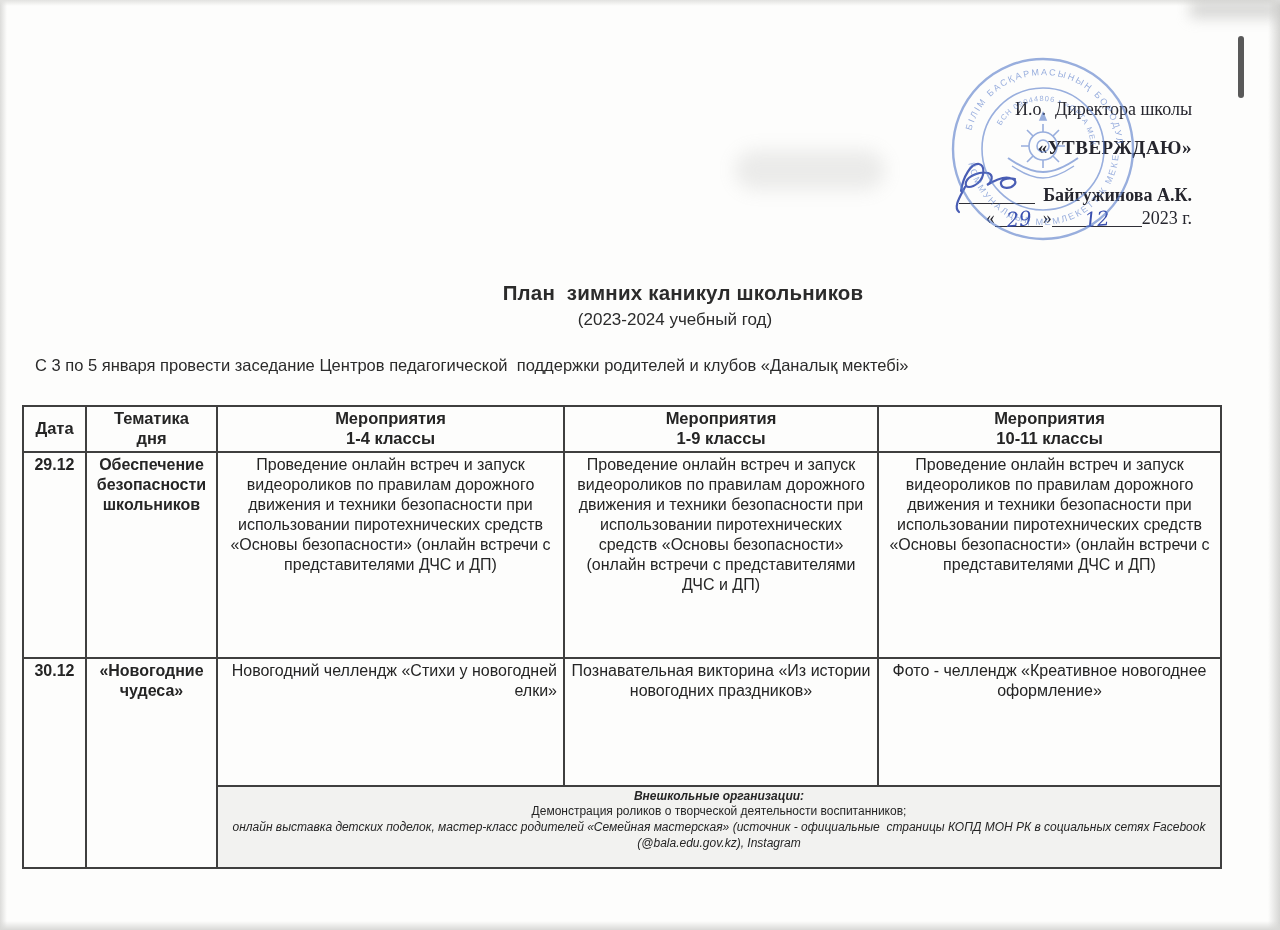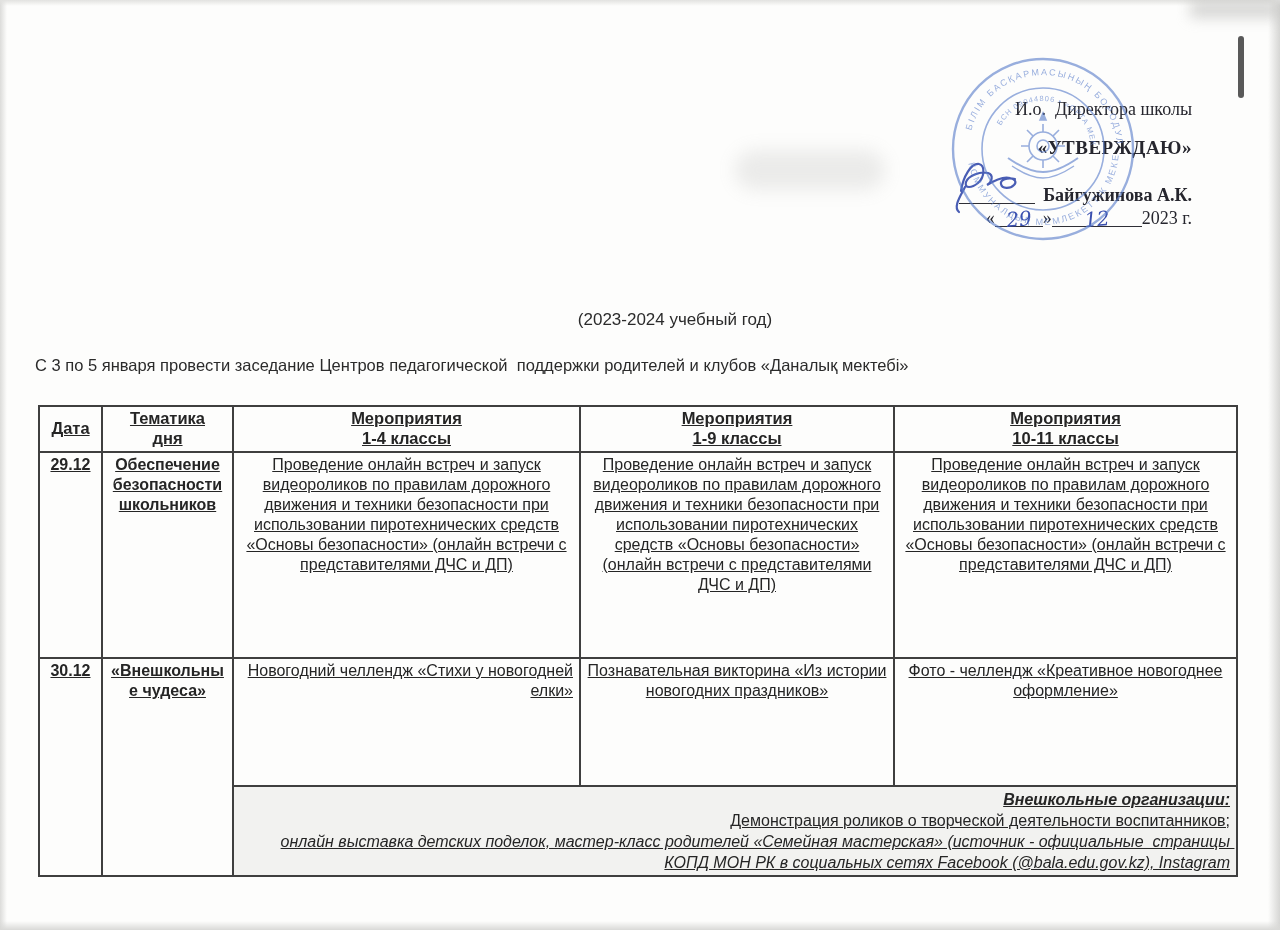--- a/index.html
+++ b/index.html
@@ -39,31 +39,31 @@
   .stamp{position:absolute;left:948px;top:54px;width:190px;height:190px;opacity:.62;pointer-events:none;z-index:3;}
 
   
   .doc-title{position:absolute;left:0;top:281px;width:100%;text-align:center;padding-left:86px;box-sizing:border-box;
     font-weight:bold;font-size:20.5px;letter-spacing:.2px;white-space:pre-wrap;}
   .doc-subtitle{position:absolute;left:0;top:310px;width:100%;text-align:center;padding-left:70px;box-sizing:border-box;
     font-size:17px;}
   .doc-intro{position:absolute;left:35px;top:356px;width:1120px;font-size:16.5px;white-space:pre-wrap;}
 
   
-  table.plan{position:absolute;left:38px;top:405px;border-collapse:collapse;table-layout:fixed;
-    font-size:16px;line-height:1.25;color:#252525;text-decoration:underline;}
+  table.plan{position:absolute;left:22px;top:405px;border-collapse:collapse;table-layout:fixed;
+    font-size:16px;line-height:1.25;color:#252525;}
   table.plan td, table.plan th{border:2px solid #3f3f3f;vertical-align:top;padding:2px 6px;overflow:hidden;word-break:break-word;}
   table.plan th{font-size:16.5px;font-weight:bold;vertical-align:middle;text-align:center;line-height:1.2;padding:2px 3px;}
   .c-date{width:63px;} .c-theme{width:131px;} .c-e14{width:347px;} .c-e59{width:314px;} .c-e1011{width:343px;}
   .cell-center{text-align:center;}
   .cell-left{text-align:right;}
   .cell-bold{font-weight:bold;}
   td.theme-cell{text-align:center;font-weight:bold;padding:2px 10px;}
   tr.r-head{height:40px;} tr.r1{height:206px;} tr.r2{height:128px;} tr.r3{height:82px;}
-  td.footer-cell{background:#f2f2f0;text-align:right;padding:4px 10px;line-height:1.32;font-size:16px;}
+  td.footer-cell{background:#f2f2f0;text-align:center;padding:4px 10px;line-height:1.32;font-size:12px;}
   .foot-heading{font-weight:bold;font-style:italic;}
   .foot-normal{font-style:normal;}
   .foot-italic{font-style:italic;white-space:pre-wrap;}
 </style>
 </head>
 <body>
 
 <div class="page">
 
   <div class="edge edge-left"></div>
@@ -113,20 +113,21 @@
     </div>
     <div class="date-row">
       <span>«</span>
         <span class="blank blank-day"><span class="hand">29</span></span>
         <span>»</span>
         <span class="blank blank-month"><span class="hand">12</span></span>
         <span style="">2023 г.</span>
     </div>
   </div>
 
+  <div class="doc-title">План  зимних каникул школьников</div>
   <div class="doc-subtitle">(2023-2024 учебный год)</div>
   <div class="doc-intro">С 3 по 5 января провести заседание Центров педагогической  поддержки родителей и клубов «Даналық мектебі»</div>
 
   <table class="plan">
     <colgroup>
       <col class="c-date">
         <col class="c-theme">
         <col class="c-e14">
         <col class="c-e59">
         <col class="c-e1011">
@@ -156,21 +157,21 @@
     </tr>
     <tr class="r1">
       <td class="cell-center cell-bold">29.12</td>
       <td class="theme-cell">Обеспечение безопасности школьников</td>
       <td class="cell-center">Проведение онлайн встреч и запуск видеороликов по правилам дорожного движения и техники безопасности при использовании пиротехнических средств «Основы безопасности» (онлайн встречи с представителями ДЧС и ДП)</td>
       <td class="cell-center">Проведение онлайн встреч и запуск видеороликов по правилам дорожного движения и техники безопасности при использовании пиротехнических средств «Основы безопасности» (онлайн встречи с представителями ДЧС и ДП)</td>
       <td class="cell-center">Проведение онлайн встреч и запуск видеороликов по правилам дорожного движения и техники безопасности при использовании пиротехнических средств «Основы безопасности» (онлайн встречи с представителями ДЧС и ДП)</td>
     </tr>
     <tr class="r2">
       <td class="cell-center cell-bold" rowspan="2">30.12</td>
-      <td class="theme-cell" rowspan="2">«Внешкольные чудеса»</td>
+      <td class="theme-cell" rowspan="2">«Новогодние чудеса»</td>
       <td class="cell-left">Новогодний челлендж «Стихи у новогодней елки»</td>
       <td class="cell-center">Познавательная викторина «Из истории новогодних праздников»</td>
       <td class="cell-center">Фото - челлендж «Креативное новогоднее оформление»</td>
     </tr>
     <tr class="r3">
       <td class="footer-cell" colspan="3">
         <div class="foot-heading">Внешкольные организации:</div>
         <div class="foot-normal">Демонстрация роликов о творческой деятельности воспитанников;</div>
         <div class="foot-italic">онлайн выставка детских поделок, мастер-класс родителей «Семейная мастерская» (источник - официальные  страницы КОПД МОН РК в социальных сетях Facebook (@bala.edu.gov.kz), Instagram</div>
       </td>

